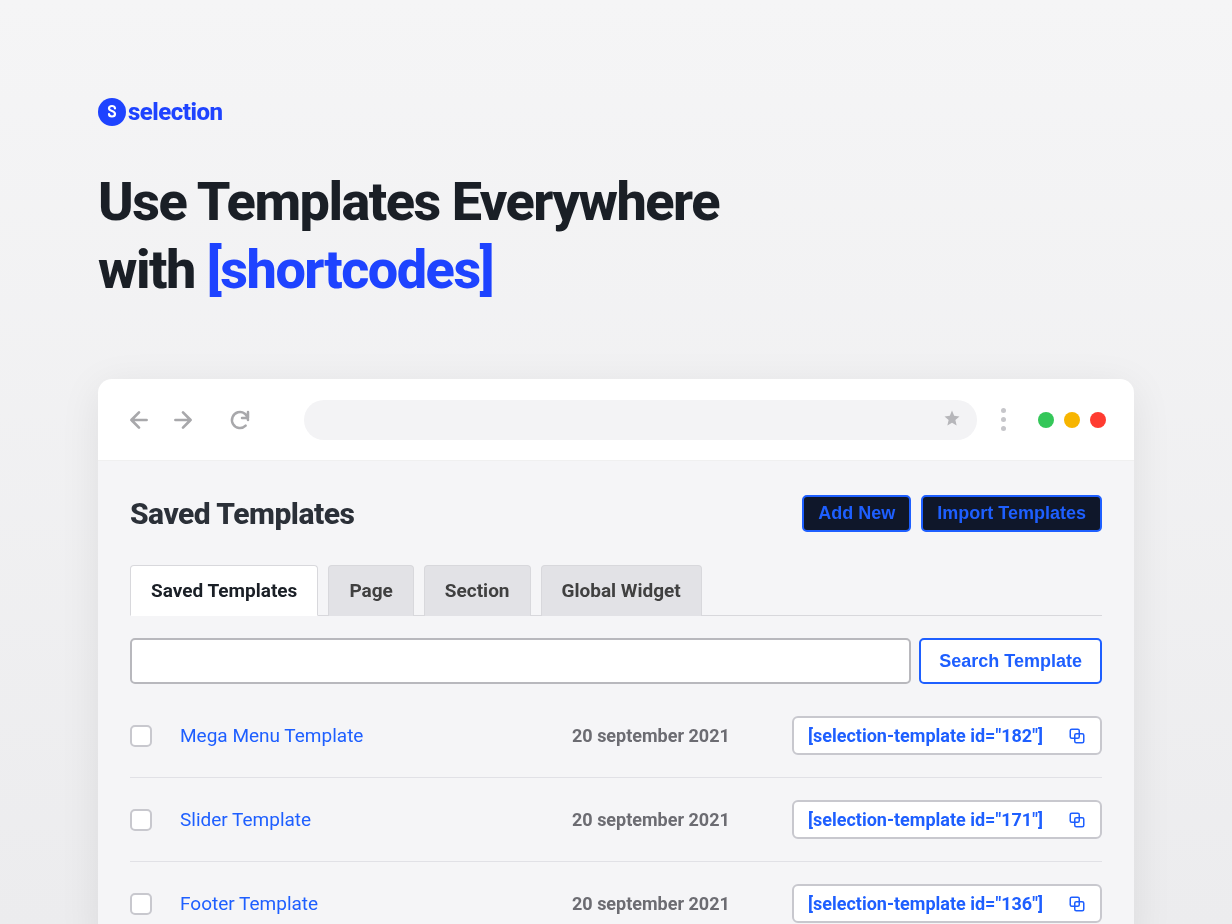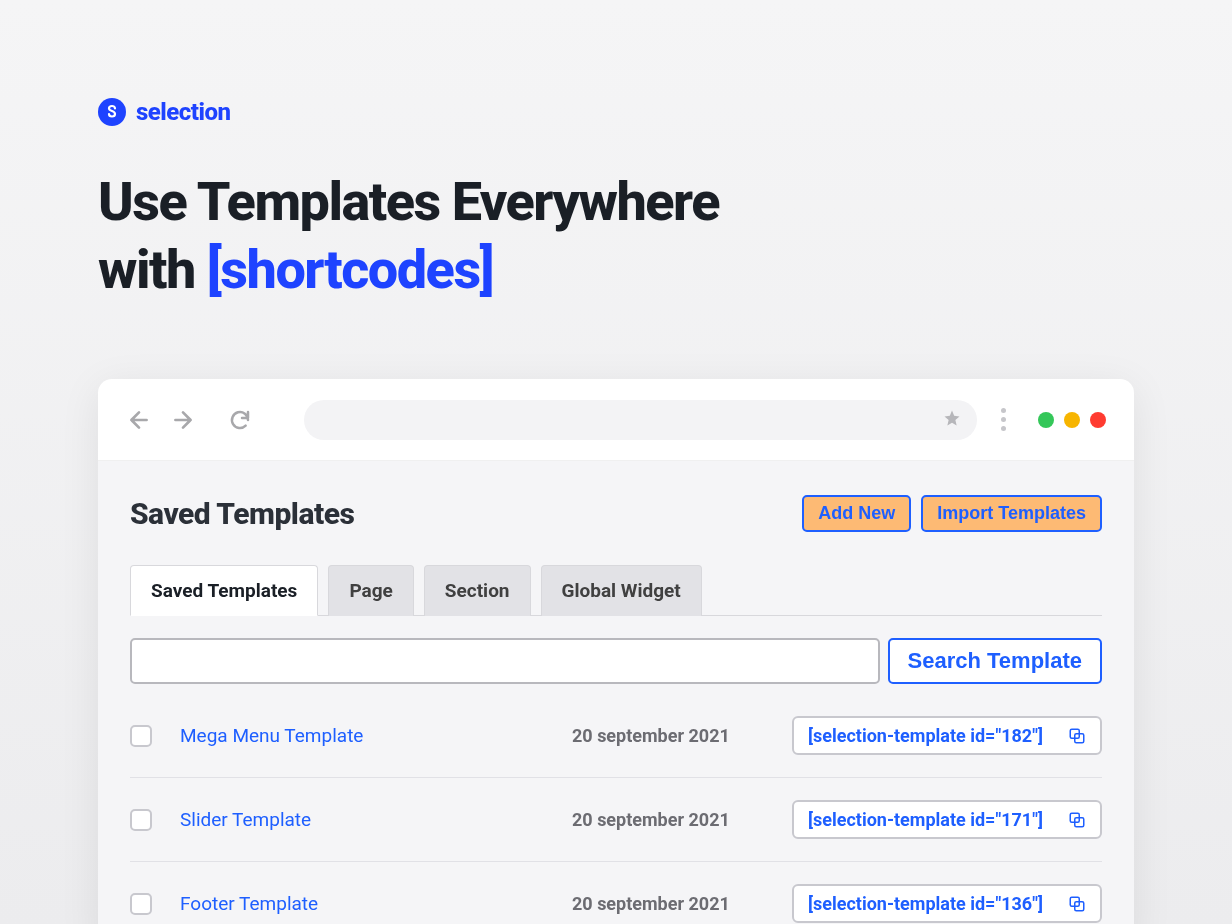--- a/index.html
+++ b/index.html
@@ -9,21 +9,21 @@
   width: 1232px;
   height: 924px;
   overflow: hidden;
 }
 .page {
   padding: 98px 98px 0 98px;
 }
 .brand {
   display: flex;
   align-items: flex-start;
-  gap: 10px;
+  gap: 2px;
   margin-bottom: 42px;
 }
 .brand-icon {
   width: 28px; height: 28px;
   border-radius: 50%;
   background: #1e43ff;
   display: flex; align-items: center; justify-content: center;
   color: #fff;
   font-weight: 800;
   font-size: 18px;
@@ -97,21 +97,21 @@
   margin-bottom: 32px;
 }
 .page-title {
   font-size: 30px;
   font-weight: 800;
   color: #2b3038;
   letter-spacing: -0.5px;
 }
 .head-actions { display: flex; gap: 10px; }
 .btn-outline {
-  background: #fdba74;
+  background: #0f172a;
   border: 2px solid #1e5fff;
   color: #1e5fff;
   font-weight: 700;
   font-size: 18px;
   padding: 6px 14px;
   border-radius: 5px;
   cursor: pointer;
 }
 .tabs {
   display: flex;
@@ -149,21 +149,21 @@
   height: 46px;
   background: #fff;
   font-size: 16px;
   padding: 0 12px;
 }
 .search-btn {
   background: #fff;
   border: 2px solid #1e5fff;
   color: #1e5fff;
   font-weight: 700;
-  font-size: 22px;
+  font-size: 18px;
   padding: 0 18px;
   border-radius: 5px;
   cursor: pointer;
 }
 .rows { }
 .row {
   display: flex;
   align-items: center;
   padding: 22px 0;
   border-bottom: 1px solid #e1e1e6;

